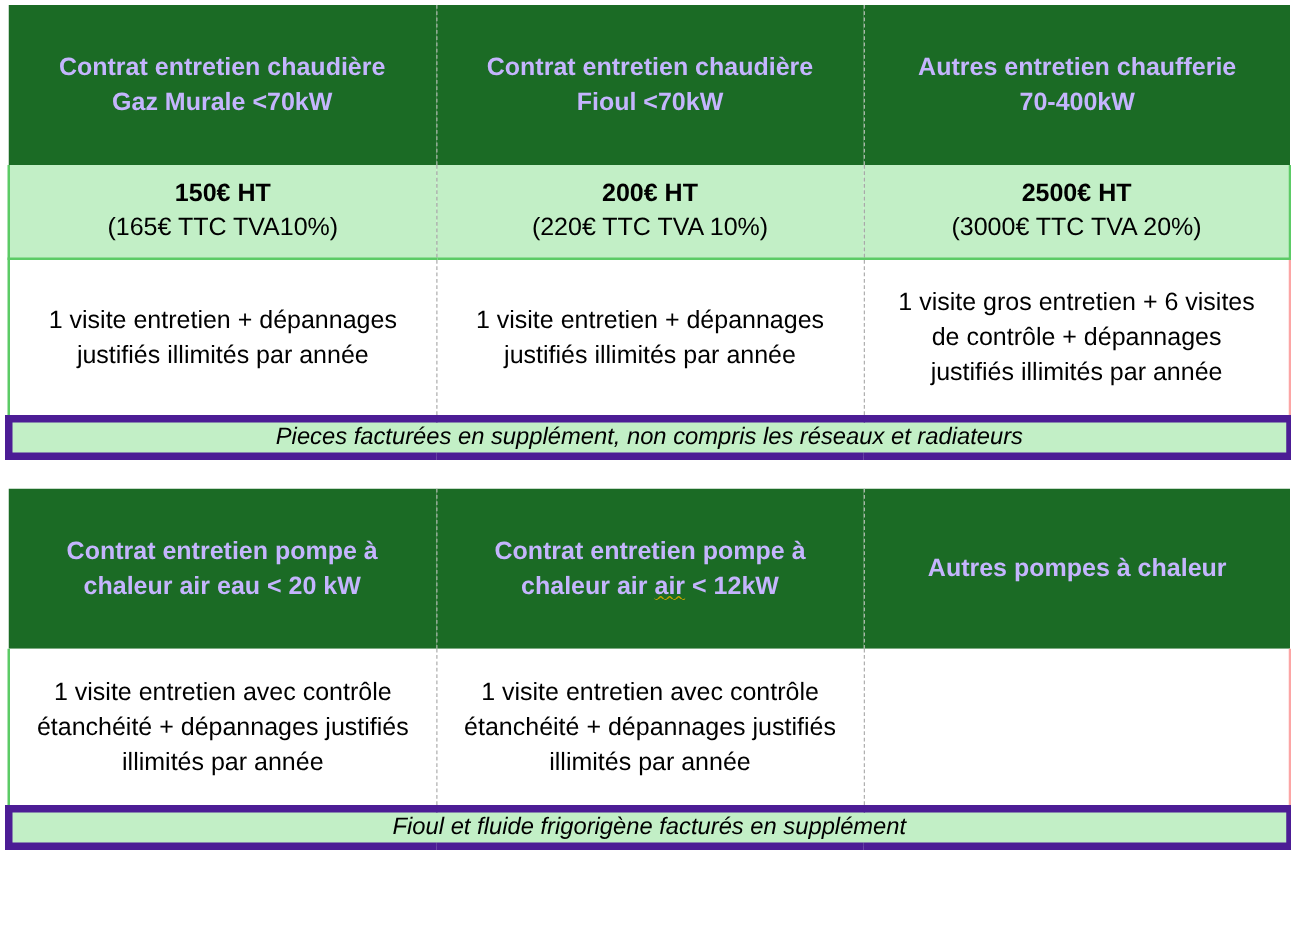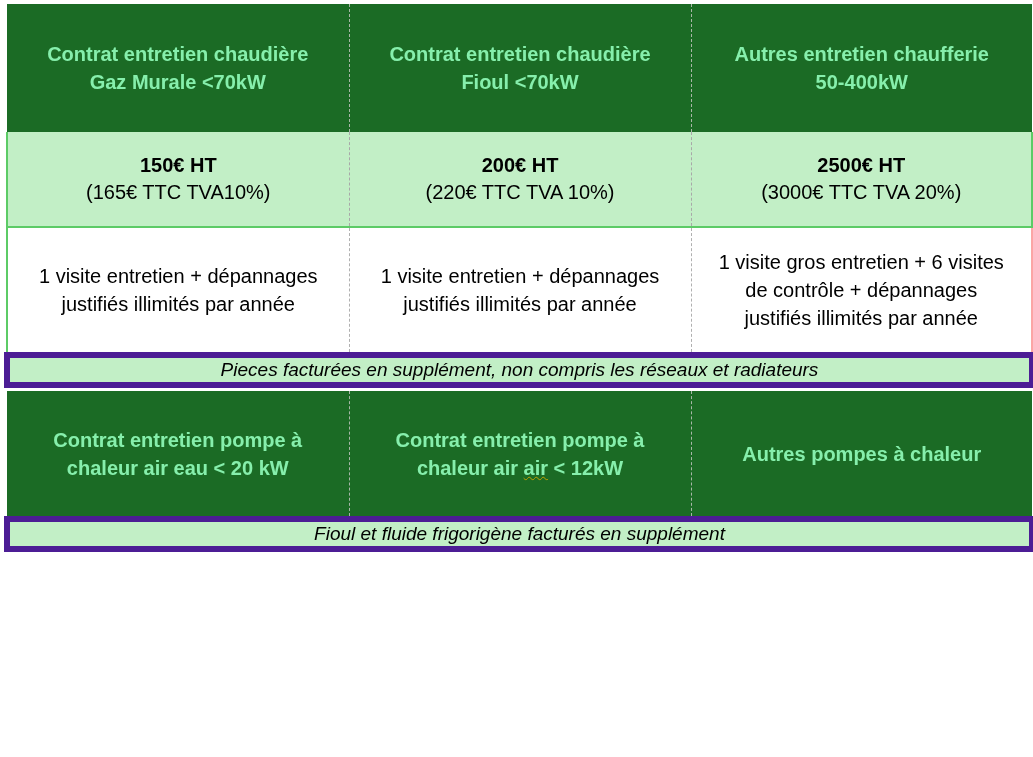--- a/index.html
+++ b/index.html
@@ -1,23 +1,23 @@
 <!DOCTYPE html>
 <html><head>
 <meta charset="utf-8">
 <style>
   html, body { margin: 0; padding: 0; background: #ffffff; }
   body { width: 1033px; height: 757px; position: relative; font-family: "Liberation Sans", sans-serif; overflow: hidden; }
   .tbl { position: absolute; left: 4px; width: 1025px; border-collapse: collapse; table-layout: fixed; }
   #t1 { top: 4px; }
   #t2 { top: 391px; }
   .tbl td { padding: 0 6px; text-align: center; vertical-align: middle; box-sizing: border-box; }
-  .hdr td { background: #1b6b25; color: #86efac; font-weight: bold; font-size: 20px; line-height: 28px; height: 128px; border-left: 1px dashed #a8b8a8; }
+  .hdr td { background: #1b6b25; color: #c4b5fd; font-weight: bold; font-size: 20px; line-height: 28px; height: 128px; border-left: 1px dashed #a8b8a8; }
   .hdr td:first-child { border-left: none; }
-  .price td { background: #c2efc6; color: #000; font-size: 20px; line-height: 27px; height: 95px; border-left: 1px dashed #a8a8a8; border-bottom: 2px solid #5ccb66; }
+  .price td { background: #c2efc6; color: #000; font-size: 20px; line-height: 27px; height: 75px; border-left: 1px dashed #a8a8a8; border-bottom: 2px solid #5ccb66; }
   .price td:first-child { border-left: 2px solid #5ccb66; }
   .price td:last-child { border-right: 2px solid #5ccb66; }
   .price .ht { font-weight: bold; display: block; }
   .price .ttc { display: block; }
   .desc td { background: #ffffff; color: #000; font-size: 20px; line-height: 28px; height: 128px; border-left: 1px dashed #b0b0b0; }
   .desc td:first-child { border-left: 2px solid #5ccb66; }
   .desc td:last-child { border-right: 2px solid #fca5a5; }
   .foot td { background: #c2efc6; color: #000; font-style: italic; font-size: 19px; height: 30px; border: 6px solid #4c1d95; }
   .squiggle { text-decoration: underline wavy #c0a000; text-decoration-thickness: 1px; }
 </style>
@@ -27,21 +27,21 @@
 <table class="tbl" id="t1">
   <colgroup>
       <col style="width:342px">
       <col style="width:342px">
       <col style="width:341px">
     </colgroup>
   <tbody>
       <tr class="hdr">
     <td><span>Contrat entretien chaudière</span><br><span>Gaz Murale &lt;70kW</span></td>
     <td><span>Contrat entretien chaudière</span><br><span>Fioul &lt;70kW</span></td>
-    <td><span>Autres entretien chaufferie</span><br><span>50-400kW</span></td>
+    <td><span>Autres entretien chaufferie</span><br><span>70-400kW</span></td>
   </tr>
   <tr class="price">
     <td>
           <span class="ht">150€ HT</span>
           <span class="ttc">(165€ TTC TVA10%)</span>
         </td>
     <td>
           <span class="ht">200€ HT</span>
           <span class="ttc">(220€ TTC TVA 10%)</span>
         </td>
@@ -66,17 +66,22 @@
       <col style="width:342px">
       <col style="width:342px">
       <col style="width:341px">
     </colgroup>
   <tbody>
       <tr class="hdr">
     <td><span>Contrat entretien pompe à</span><br><span>chaleur air eau &lt; 20 kW</span></td>
     <td><span>Contrat entretien pompe à</span><br><span>chaleur air </span><span class="squiggle">air</span><span> &lt; 12kW</span></td>
     <td><span>Autres pompes à chaleur</span></td>
   </tr>
+  <tr class="desc">
+    <td style="padding:0 18px">1 visite entretien avec contrôle étanchéité + dépannages justifiés illimités par année</td>
+    <td style="padding:0 18px">1 visite entretien avec contrôle étanchéité + dépannages justifiés illimités par année</td>
+    <td></td>
+  </tr>
   <tr class="foot">
     <td colspan="3">Fioul et fluide frigorigène facturés en supplément</td>
   </tr>
 </tbody>
   </table>
 
 </body></html>

